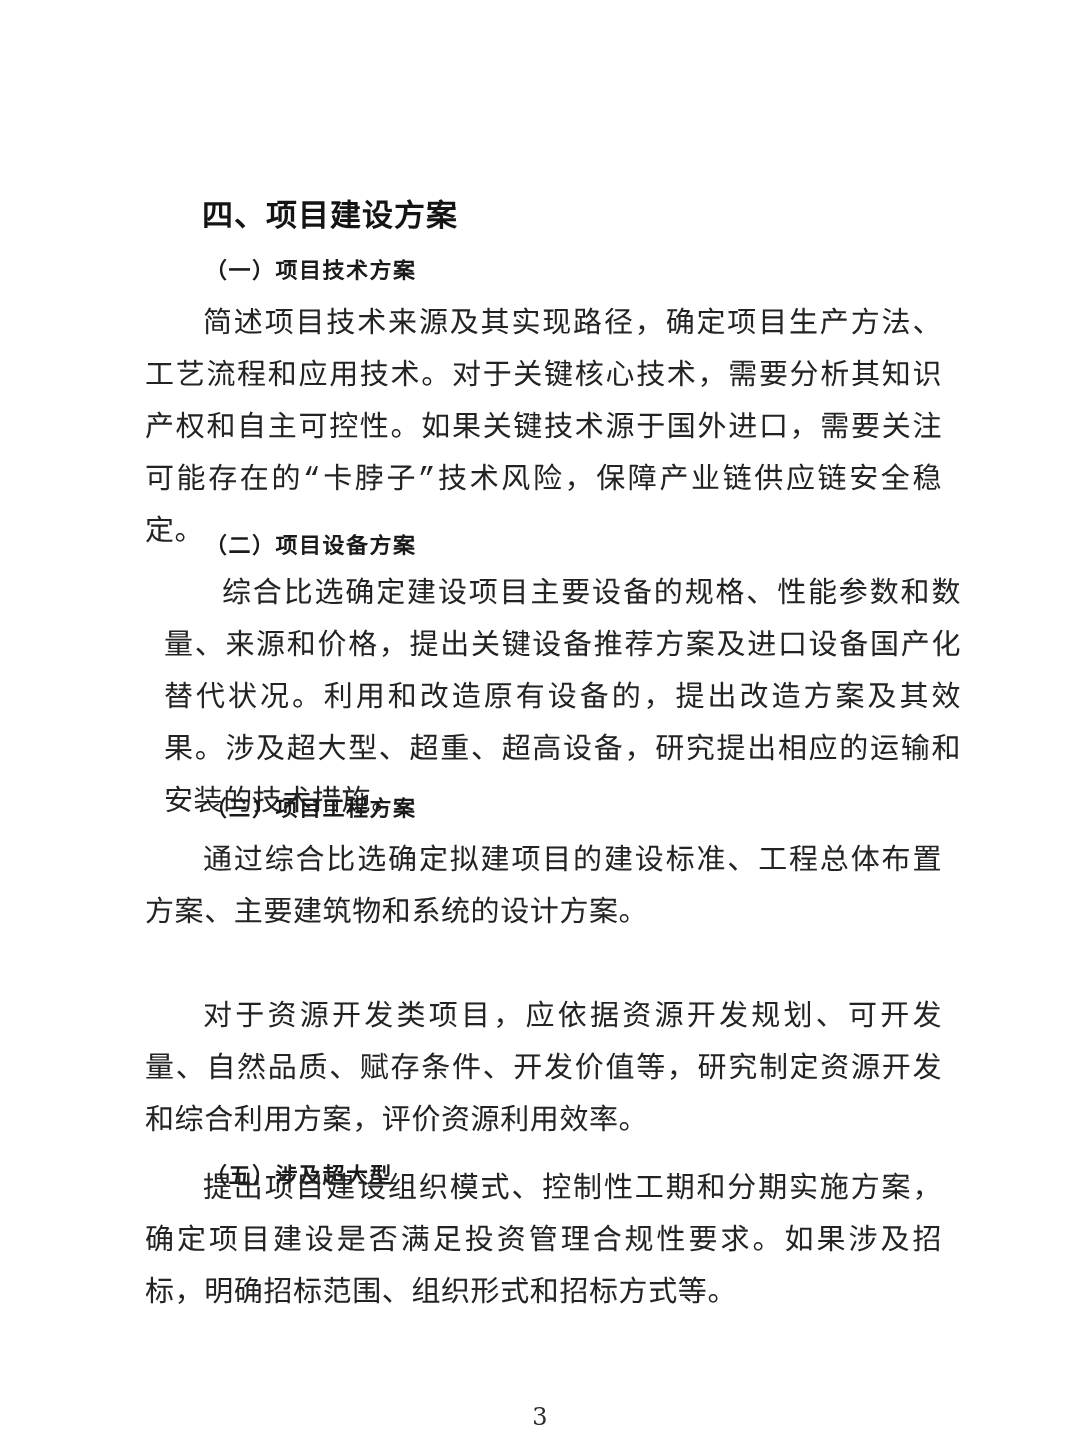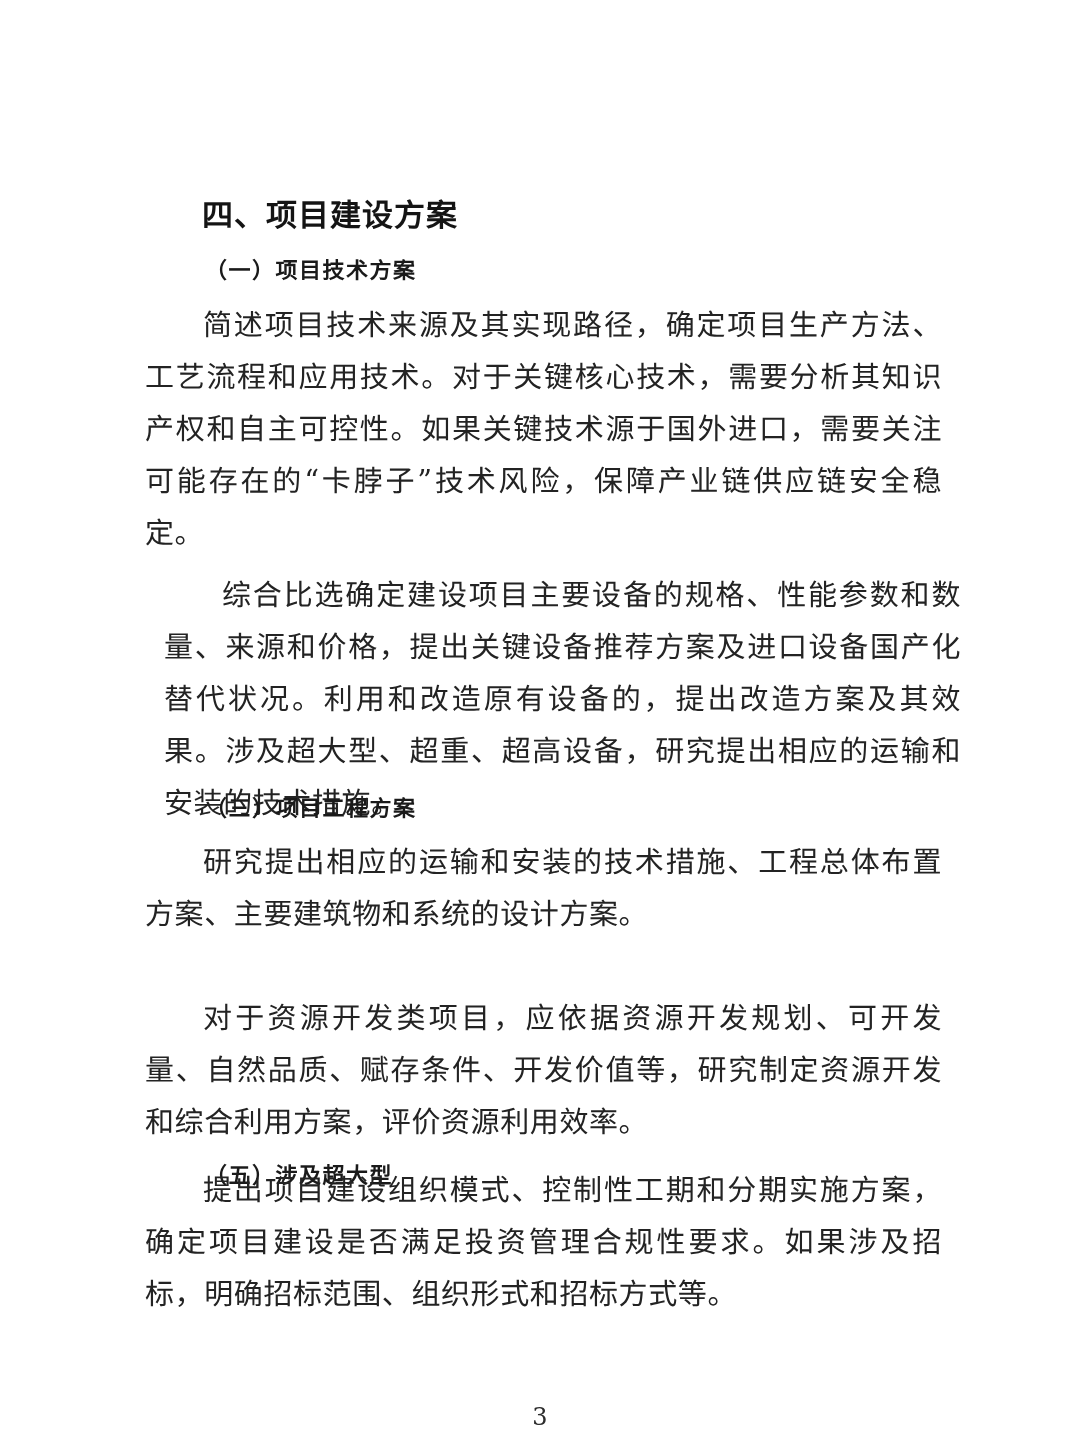--- a/index.html
+++ b/index.html
@@ -43,20 +43,21 @@
     margin: 0;
   }
   .body-para {
     font-size: 29px;
     line-height: 52px;
     letter-spacing: 0.6px;
     text-align: justify;
     text-indent: 2em;
     color: #232323;
     margin: 0;
+    font-family: Liberation Mono, monospace;
   }
   .page-number {
     position: absolute;
     left: 0;
     width: 1080px;
     top: 1402px;
     text-align: center;
     font-size: 24px;
     color: #2c2c2c;
     line-height: 30px;
@@ -66,26 +67,27 @@
 <body>
 
 <div class="page">
 
   <h1 class="content-block section-title" style="top:189px;">四、项目建设方案</h1>
 
   <h2 class="content-block sub-heading" style="top:244px;">（一）项目技术方案</h2>
 
   <p class="content-block body-para" style="top:299px;">简述项目技术来源及其实现路径，确定项目生产方法、工艺流程和应用技术。对于关键核心技术，需要分析其知识产权和自主可控性。如果关键技术源于国外进口，需要关注可能存在的“卡脖子”技术风险，保障产业链供应链安全稳定。</p>
 
+  <h2 class="content-block sub-heading" style="top:519px;">（二）项目设备方案</h2>
 
   <p class="content-block body-para" style="top:569px;margin-left:19px;">综合比选确定建设项目主要设备的规格、性能参数和数量、来源和价格，提出关键设备推荐方案及进口设备国产化替代状况。利用和改造原有设备的，提出改造方案及其效果。涉及超大型、超重、超高设备，研究提出相应的运输和安装的技术措施。</p>
 
   <h2 class="content-block sub-heading" style="top:782px;">（三）项目工程方案</h2>
 
-  <p class="content-block body-para" style="top:836px;">研究提出相应的运输和安装的技术措施、工程总体布置方案、主要建筑物和系统的设计方案。</p>
+  <p class="content-block body-para" style="top:836px;">通过综合比选确定拟建项目的建设标准、工程总体布置方案、主要建筑物和系统的设计方案。</p>
 
 
   <p class="content-block body-para" style="top:992px;">对于资源开发类项目，应依据资源开发规划、可开发量、自然品质、赋存条件、开发价值等，研究制定资源开发和综合利用方案，评价资源利用效率。</p>
 
   <h2 class="content-block sub-heading" style="top:1149px;">（五）涉及超大型</h2>
 
   <p class="content-block body-para" style="top:1164px;">提出项目建设组织模式、控制性工期和分期实施方案，确定项目建设是否满足投资管理合规性要求。如果涉及招标，明确招标范围、组织形式和招标方式等。</p>
 
   <div class="page-number">3</div>
 

